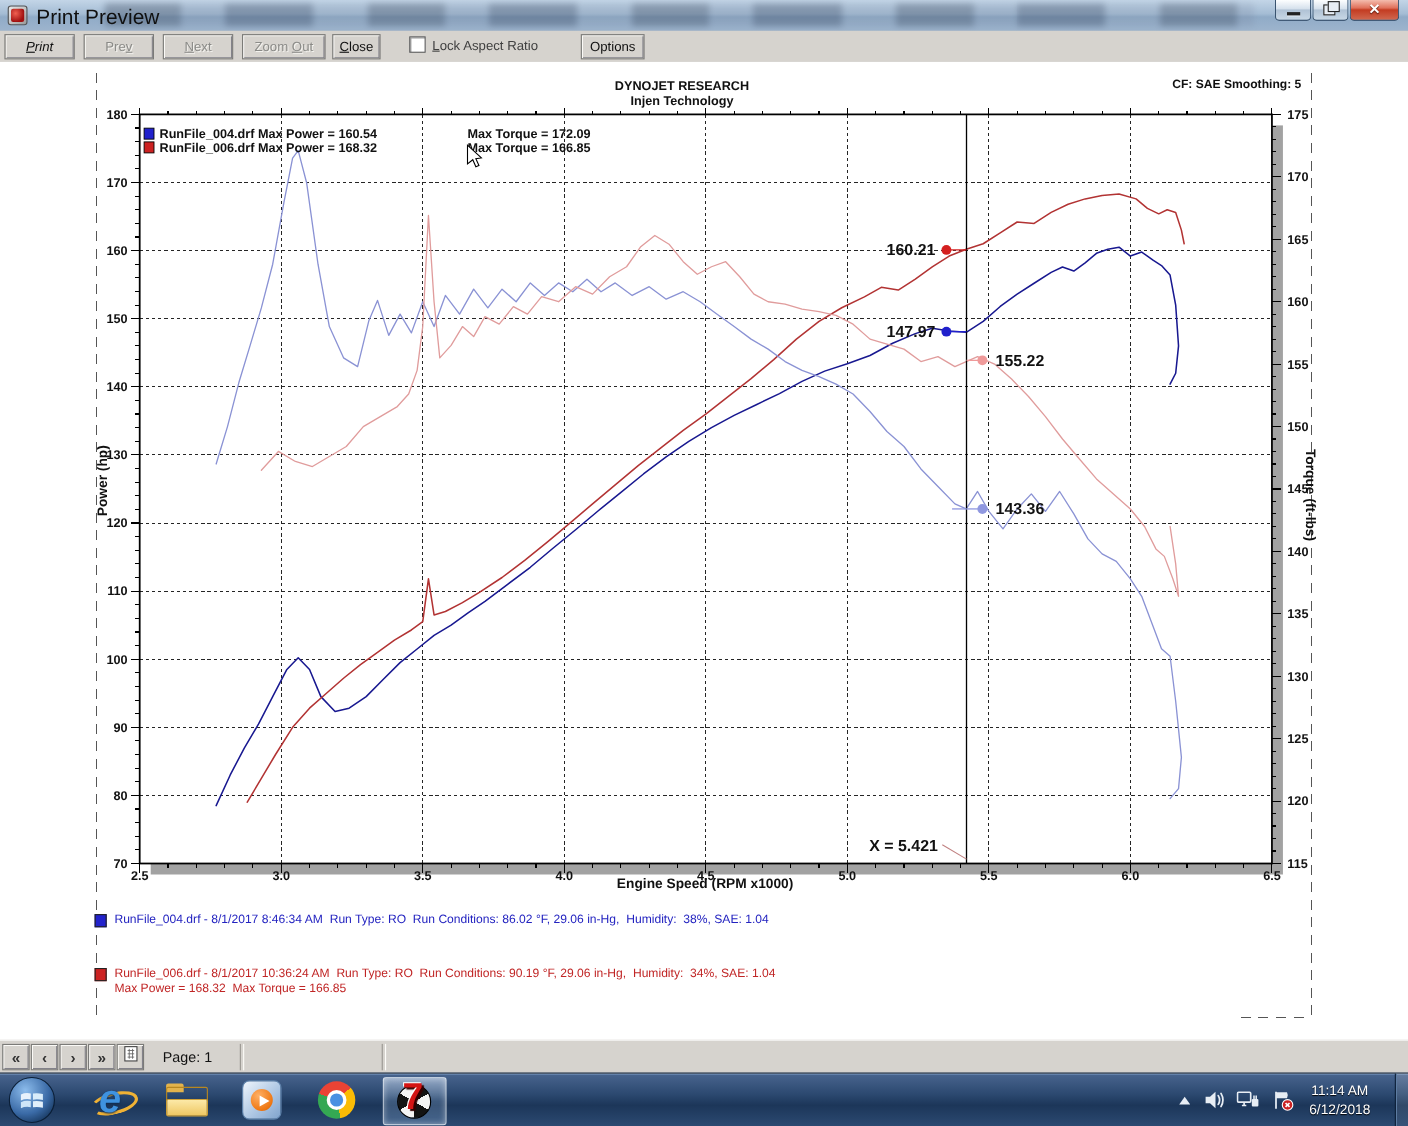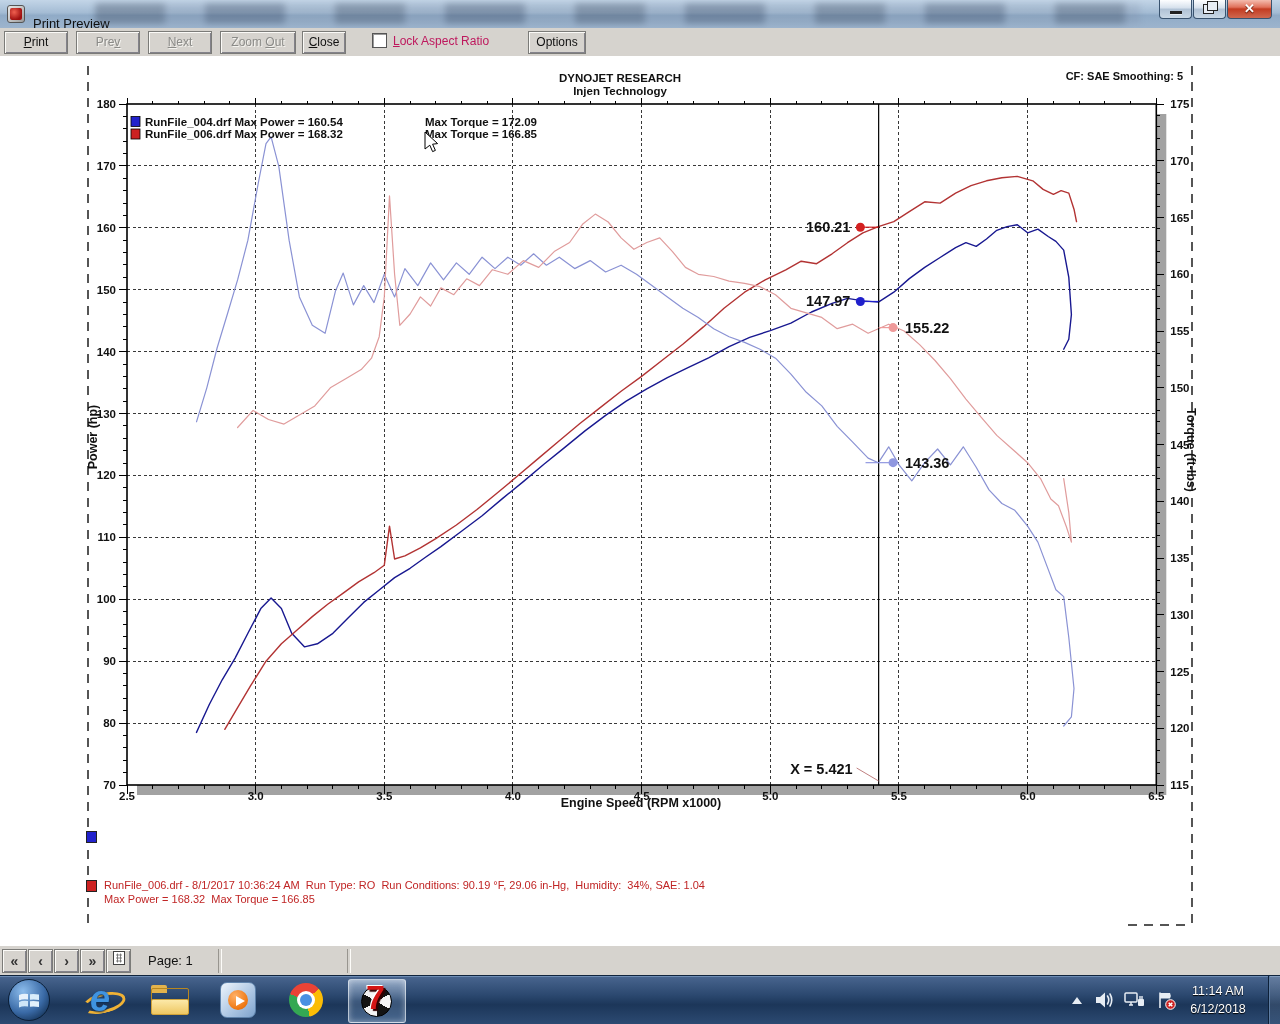--- a/index.html
+++ b/index.html
@@ -13,39 +13,39 @@
     background:linear-gradient(#c3d5e7,#a4bcd4 45%,#90abc7 55%,#9db4cd);
     border-bottom:1px solid #5f7globals;border-bottom:1px solid #5f7c9b}
   #blur-strip{left:95px;top:3px;width:1045px;height:21px;border-radius:3px;opacity:.5;
     background:repeating-linear-gradient(90deg,rgba(40,50,70,.6) 0 70px,rgba(110,120,145,.35) 70px 110px,rgba(25,35,60,.55) 110px 190px,rgba(120,130,150,.3) 190px 240px);
     filter:blur(3px)}
   #window-icon{left:7px;top:5px;width:18px;height:18px;border-radius:3px;
     background:linear-gradient(135deg,#e8e8e8 0%,#c9c9c9 45%,#9a9a9a 100%);
     border:1px solid #555;box-sizing:border-box}
   #window-icon i{position:absolute;left:2px;top:2px;width:12px;height:12px;border-radius:2px;
     background:radial-gradient(circle at 35% 35%,#f06050,#a01010 70%);display:block}
-  #window-title{left:33px;top:16px;font-size:13px;color:#101010}
+  #window-title{left:33px;top:6px;font-size:19px;color:#101010}
   #win-buttons{right:8px;top:0;display:flex}
   .winbtn{height:19px;border:1px solid #39536f;border-top:none;box-sizing:border-box;
     border-radius:0 0 4px 4px;margin-left:1px;position:relative;
     background:linear-gradient(#fdfeff,#d5e0ec 45%,#b0c2d5 50%,#c9d8e6)}
   .winbtn.min{width:33px}.winbtn.restore{width:33px}
   .winbtn.close{width:45px;background:linear-gradient(#f4bcae,#e0715b 40%,#c33c22 50%,#d0684f)}
   .glyph-min{position:absolute;left:10px;bottom:4px;width:12px;height:3px;background:#222;box-shadow:0 1px 0 rgba(255,255,255,.6)}
   .glyph-restore{position:absolute;left:9px;top:4px;width:9px;height:8px;border:1px solid #222;background:#e8eef5}
   .glyph-restore:before{content:"";position:absolute;left:3px;top:-4px;width:9px;height:8px;border:1px solid #222;background:#e8eef5}
   .glyph-x{position:absolute;width:100%;top:1px;text-align:center;color:#fff;font-weight:bold;font-size:13px;text-shadow:0 1px 1px #501000}
 
   
   #toolbar{left:0;top:28px;width:1280px;height:28px;background:#d6d3ce;border-bottom:1px solid #9b9892}
   .btn3d{position:absolute;top:3px;height:23px;background:#d6d3ce;border:1px solid #7b7b78;
     box-shadow:inset 1px 1px 0 #fbfaf7,inset -1px -1px 0 #83828a;
     font-size:12px;color:#111;text-align:center;line-height:21px;box-sizing:border-box;cursor:default}
   .btn3d.disabled{color:#8b8b88;text-shadow:1px 1px 0 #f4f3ef}
-  #lock-wrap{position:absolute;left:372px;top:5px;display:flex;align-items:center;font-size:12px;color:#be185d}
+  #lock-wrap{position:absolute;left:372px;top:5px;display:flex;align-items:center;font-size:12px;color:#404040}
   #lock-box{width:13px;height:13px;background:#fff;border:1px solid #555;
     box-shadow:inset 1px 1px 0 #9a9a9a;margin-right:6px}
 
   
   #preview{left:0;top:56px;width:1280px;height:889px;background:#fff}
   #chart-svg{position:absolute;left:0;top:0}
   .runinfo{position:absolute;left:104px;font-size:11px;line-height:14px;white-space:pre}
   .runswatch{position:absolute;left:86px;width:11px;height:12px;border:1px solid #222;box-sizing:border-box}
 
   
@@ -116,21 +116,21 @@
         <span class="glyph-restore"></span>
       </div>
     <div class="winbtn close">
         <span class="glyph-x">✕</span>
       </div>
   </div>
 </div>
 
 <div id="toolbar" class="abs">
   <div id="toolbar-buttons">
-      <div class="btn3d" style="left: 4px; width: 64px;"><u>P</u>rint</div>
+      <div class="btn3d" style="left: 4px; width: 64px; font-style: italic;"><u>P</u>rint</div>
       <div class="btn3d disabled" style="left: 76px; width: 64px;">Pre<u>v</u></div>
       <div class="btn3d disabled" style="left: 148px; width: 64px;"><u>N</u>ext</div>
       <div class="btn3d disabled" style="left: 220px; width: 76px;">Zoom <u>O</u>ut</div>
       <div class="btn3d" style="left: 302px; width: 44px;"><u>C</u>lose</div>
     </div>
   <div id="lock-wrap">
     <span id="lock-box"></span>
     <span id="lock-label"><u>L</u>ock Aspect Ratio</span>
   </div>
   <div class="btn3d" id="options-btn" style="left:528px;width:58px">Options</div>
@@ -436,21 +436,21 @@
     <text x="1183" y="24" font-size="11" font-weight="bold" fill="#111" text-anchor="end">CF: SAE  Smoothing: 5</text>
     <text transform="translate(97,381) rotate(-90)" font-size="12.5" font-weight="bold" fill="#111" text-anchor="middle">Power (hp)</text>
     <text transform="translate(1187,394) rotate(90)" font-size="12.5" font-weight="bold" fill="#111" text-anchor="middle">Torque (ft-lbs)</text>
     <text x="641" y="751" font-size="12.5" font-weight="bold" fill="#111" text-anchor="middle">Engine Speed (RPM x1000)</text>
     <g id="mouse-cursor" transform="translate(425,76)">
       <polygon points="0,0 0,17 4.8,13.2 7.6,19.6 10.4,18.4 7.6,12.2 12.6,11.6" fill="#fff" stroke="#000" stroke-width="1"></polygon>
     </g>
   </svg>
   <div id="runinfo-wrap">
       <div class="runswatch" style="top: 775px; background: rgb(34, 34, 204);"></div>
-      <div class="runinfo" style="top: 773px; color: rgb(35, 35, 192);"></div>
+      <div class="runinfo" style="top: 773px; color: rgb(35, 35, 192);"><div>RunFile_004.drf - 8/1/2017 8:46:34 AM  Run Type: RO  Run Conditions: 86.02 °F, 29.06 in-Hg,  Humidity:  38%, SAE: 1.04</div></div>
       <div class="runswatch" style="top: 824px; background: rgb(204, 34, 34);"></div>
       <div class="runinfo" style="top: 822px; color: rgb(192, 37, 37);"><div>RunFile_006.drf - 8/1/2017 10:36:24 AM  Run Type: RO  Run Conditions: 90.19 °F, 29.06 in-Hg,  Humidity:  34%, SAE: 1.04</div><div>Max Power = 168.32  Max Torque = 166.85</div></div>
     </div>
 </div>
 
 <div id="statusbar" class="abs">
   <div id="nav-buttons">
       <div class="navbtn" style="left: 2px;">«</div>
       <div class="navbtn" style="left: 28px;">‹</div>
       <div class="navbtn" style="left: 54px;">›</div>

